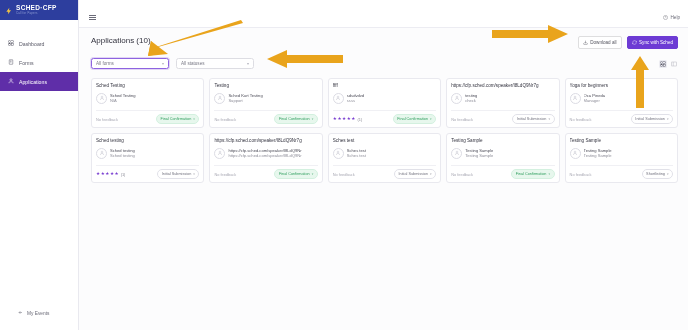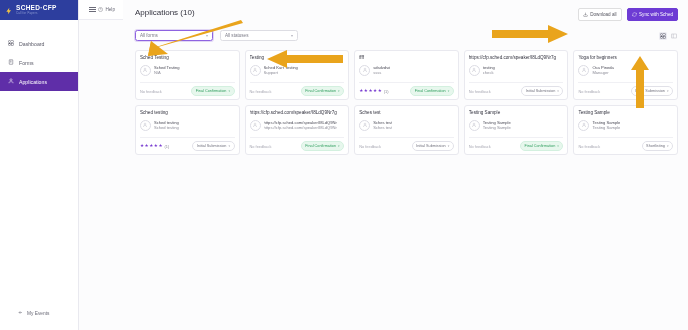--- a/index.html
+++ b/index.html
@@ -46,21 +46,21 @@
   .nav-item.active { background: #5f2ea8; color: #ffffff; }
   .nav-item svg { flex-shrink: 0; }
   .nav-spacer { flex: 1; }
   .nav-bottom {
     display: flex; align-items: center; gap: 4px;
     padding: 0 0 14px 18px;
     font-size: 4.8px; color: #6b6b78; cursor: pointer;
   }
 
   
-  .main { flex: 1; display: flex; flex-direction: row; background: #fcfcfd; min-width: 0; }
+  .main { flex: 1; display: flex; flex-direction: column; background: #fcfcfd; min-width: 0; margin-top: 8px; }
   .topbar {
     height: 20px; background: #ffffff;
     border-bottom: 1px solid #ececf2;
     display: flex; align-items: center; justify-content: space-between;
     padding: 0 8px; flex-shrink: 0;
   }
   .hamburger { display: flex; flex-direction: column; gap: 1.4px; cursor: pointer; padding: 2px; }
   .hamburger span { display: block; width: 7px; height: 1px; background: #6b6b78; }
   .help {
     display: flex; align-items: center; gap: 2.5px;

